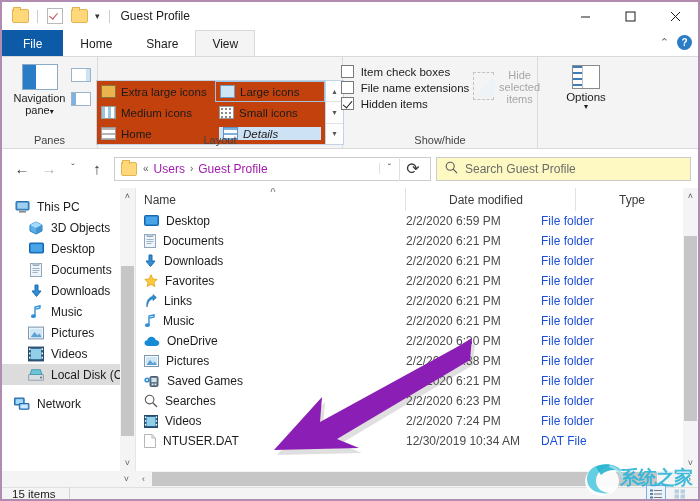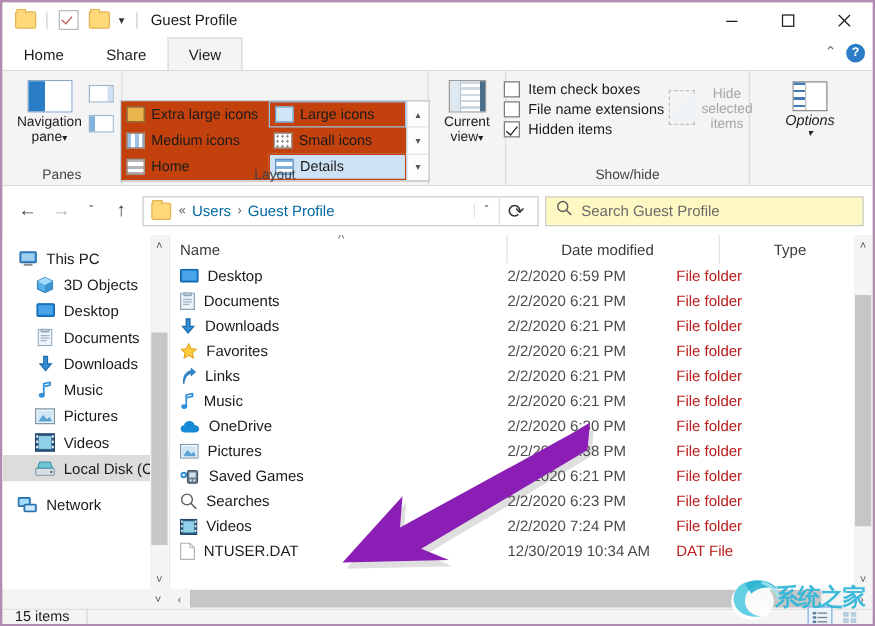--- a/index.html
+++ b/index.html
@@ -263,21 +263,22 @@
     align-items: center;
     gap: 5px;
     padding: 0 4px;
     font-size: 11.5px;
     color: #1b1b1b;
     box-sizing: border-box;
     white-space: nowrap;
   }
   .lay-item.sel {
     background: #cde2f5;
-    border: 1px solid #c2410c;
+    border: 4px solid #c2410c;
+    font-style: italic;
   }
   .lay-item.hl {
     border: 1px solid #9cc3e6;
   }
   .lay-ico {
     width: 15px; height: 13px;
     flex: 0 0 15px;
     border: 1px solid #9a9a9a;
     background: #fff;
     position: relative;
@@ -384,21 +385,21 @@
   }
   .hidesel-text {
     font-size: 11px;
     color: #a6a6a6;
     text-align: center;
     line-height: 12px;
     margin-top: 3px;
   }
 
   
-  .g-options { width: 96px; border-right: none; font-style: italic; }
+  .g-options { width: 96px; border-right: none; }
   .options-btn {
     display: flex;
     flex-direction: column;
     align-items: center;
     padding-top: 5px;
     width: 80px;
   }
   .options-icon {
     width: 28px; height: 24px;
     border: 1px solid #8a8a8a;
@@ -471,21 +472,21 @@
     content: "";
     position: absolute;
     top: -3px; left: 0;
     width: 6px; height: 3px;
     background: #ffd87a;
     border: 1px solid #e3b453;
     border-bottom: none;
   }
   .crumb {
     font-size: 12px;
-    color: #0369a1;
+    color: #a21caf;
     padding: 0 3px;
     white-space: nowrap;
   }
   .crumb-sep {
     font-size: 10px;
     color: #5b5b5b;
     padding: 0 2px;
   }
   .crumb-spacer { flex: 1; }
   .crumb-chev {
@@ -629,21 +630,21 @@
     padding-left: 8px;
     box-sizing: border-box;
     color: #1b1b1b;
     white-space: nowrap;
   }
   .fcell.date {
     width: 135px; flex: 0 0 135px;
     color: #4a4a4a;
     white-space: nowrap;
   }
-  .fcell.type { flex: 1; color: #b91c1c; white-space: nowrap; }
+  .fcell.type { flex: 1; color: #1d4ed8; white-space: nowrap; }
 
   .list-scroll {
     position: absolute;
     right: 0; top: 0;
     width: 15px;
     height: 100%;
     background: #f4f4f4;
     display: flex;
     flex-direction: column;
   }
@@ -778,20 +779,21 @@
       <div class="wc-btn">
         <svg width="11" height="11" viewBox="0 0 11 11">
             <line x1="1" y1="1" x2="10" y2="10" stroke="#1b1b1b" stroke-width="1"></line>
             <line x1="10" y1="1" x2="1" y2="10" stroke="#1b1b1b" stroke-width="1"></line>
           </svg>
       </div>
     </div>
   </div>
 
   <div class="tabstrip">
+    <div class="tab file">File</div>
     <div class="tab">Home</div>
     <div class="tab">Share</div>
     <div class="tab active">View</div>
   </div>
   <div class="tabstrip-underline"></div>
   <div class="help-row">
     <div class="chev-up">⌃</div>
     <div class="help-circle">?</div>
   </div>
 
@@ -855,36 +857,20 @@
           <div class="layout-scroll">
             <div class="ls-btn">▴</div>
             <div class="ls-btn">▾</div>
             <div class="ls-btn">▾</div>
           </div>
         </div>
       </div>
       <div class="rgroup-label">Layout</div>
     </div>
 
-    <div class="rgroup g-curview">
-      <div class="rgroup-body">
-        <div class="curview-btn">
-          <div class="curview-icon">
-              <i class="c1"></i>
-              <i class="c2"></i>
-              <i class="c3"></i>
-            </div>
-          <div class="navpane-text">
-            <span>Current</span><br>
-            <span>view</span><span class="tiny-caret">▾</span>
-          </div>
-        </div>
-      </div>
-      <div class="rgroup-label"></div>
-    </div>
 
     <div class="rgroup g-showhide">
       <div class="rgroup-body">
         <div class="sh-checks">
           <div class="sh-row">
             <span class="cbx"></span>
             <span>Item check boxes</span>
           </div>
           <div class="sh-row">
             <span class="cbx"></span>

